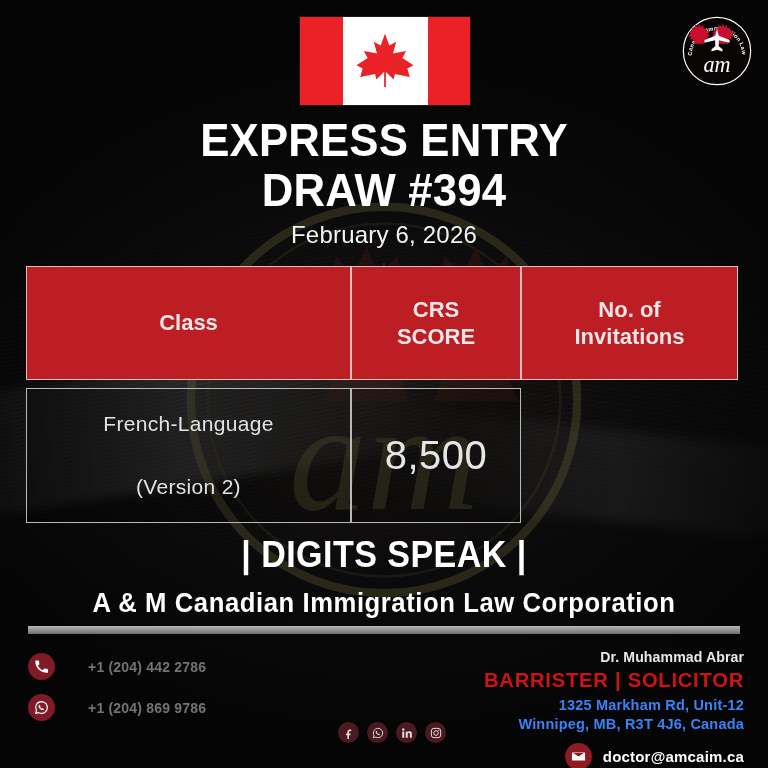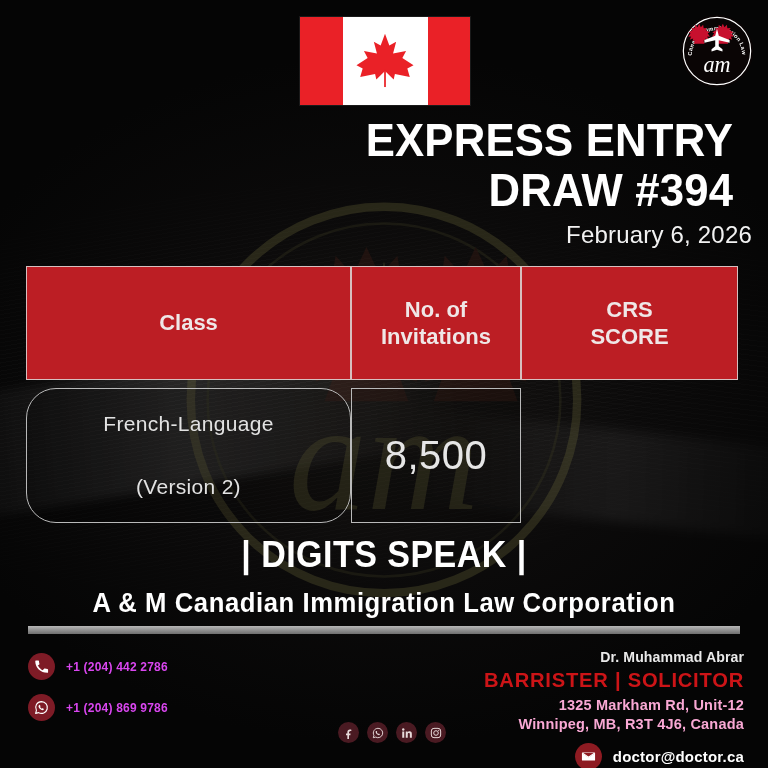--- a/index.html
+++ b/index.html
@@ -121,23 +121,23 @@
 
   .logo-badge {
     position: absolute;
     right: 14px; top: 14px;
     width: 74px; height: 74px;
   }
   .logo-badge svg { display:block; width:100%; height:100%; }
 
   .title-block {
     position: absolute;
-    left: 0; right: 16px;
+    left: 0; right: 0;
     top: 117px;
-    text-align: right;
+    text-align: center;
   }
   .title-1, .title-2 {
     color: #fff;
     font-weight: 700;
     letter-spacing: .2px;
     line-height: 1.02;
     font-size: 46px;
     font-family: "Liberation Sans", sans-serif;
     transform: scaleX(.95);
   }
@@ -180,21 +180,20 @@
     height: 135px;
     margin-top: 8px;
     background: rgba(0,0,0,.18);
     color: #e2e2e2;
   }
   .td.class-cell {
     font-size: 21px;
     font-weight: 300;
     line-height: 1.5;
     letter-spacing: .3px;
-    border-radius: 30px;
   }
   .td.num-cell {
     font-size: 40px;
     font-weight: 300;
     letter-spacing: .5px;
     color: #e6e6e6;
   }
 
   
   .digits-speak {
@@ -246,24 +245,25 @@
     width: 27px; height: 27px;
     border-radius: 50%;
     background: #7E1B26;
     display: flex;
     align-items: center;
     justify-content: center;
     flex: 0 0 auto;
   }
   .cicon svg { width: 15px; height: 15px; display:block; }
   .cnum {
-    color: #d946ef;
-    font-size: 12px;
+    color: #737373;
+    font-size: 14px;
     font-weight: 700;
     letter-spacing: .2px;
+    margin-left: 22px;
   }
 
   .socials {
     position: absolute;
     left: 338px;
     top: 722px;
     display: flex;
     gap: 8px;
   }
   .sicon {
@@ -292,21 +292,21 @@
   .adv-role {
     margin-top: 3px;
     color: #CC1417;
     font-size: 21px;
     font-weight: 700;
     letter-spacing: .8px;
     transform: scaleX(.96);
     transform-origin: right center;
   }
   .adv-addr1, .adv-addr2 {
-    color: #f9a8d4;
+    color: #3b82f6;
     font-size: 14.5px;
     font-weight: 700;
     letter-spacing: .2px;
     line-height: 1.28;
   }
   .adv-addr1 { margin-top: 4px; }
   .email-row {
     margin-top: 10px;
     display: flex;
     align-items: center;
@@ -389,28 +389,28 @@
     <div class="title-2">DRAW #394</div>
     <div class="draw-date">February 6, 2026</div>
   </div>
 
   <div class="table">
     <div class="th">
       <span>Class</span>
     </div>
     <div class="th">
       <span>
+        <span>CRS</span><br>
+        <span>SCORE</span>
+      </span>
+    </div>
+    <div class="th">
+      <span>
         <span>No. of</span><br>
         <span>Invitations</span>
-      </span>
-    </div>
-    <div class="th">
-      <span>
-        <span>CRS</span><br>
-        <span>SCORE</span>
       </span>
     </div>
 
     <div class="td class-cell">
       <span>
         <span>French-Language</span><br>
         <br>
         <span>(Version 2)</span>
       </span>
     </div>
@@ -479,17 +479,17 @@
     <div class="adv-addr1">1325 Markham Rd, Unit-12</div>
     <div class="adv-addr2">Winnipeg, MB, R3T 4J6, Canada</div>
     <div class="email-row">
       <span class="cicon">
         <svg viewBox="0 0 24 24" xmlns="http://www.w3.org/2000/svg" fill="#ffffff">
           <path d="M2.5 5.5h19c.6 0 1 .4 1 1v11c0 .6-.4 1-1 1h-19c-.6 0-1-.4-1-1v-11c0-.6.4-1 1-1zm1.6 2L12 13l7.9-5.5z"></path>
           <path d="M3 7.4l9 6.2 9-6.2v-.9H3z" fill="#8E1B22"></path>
           <path d="M2.6 6.6L12 13.2l9.4-6.6" fill="none" stroke="#ffffff" stroke-width="1.7"></path>
         </svg>
       </span>
-      <span class="email-txt">doctor@doctor.ca</span>
+      <span class="email-txt">doctor@amcaim.ca</span>
     </div>
   </div>
 
 </div>
 
 </body></html>

